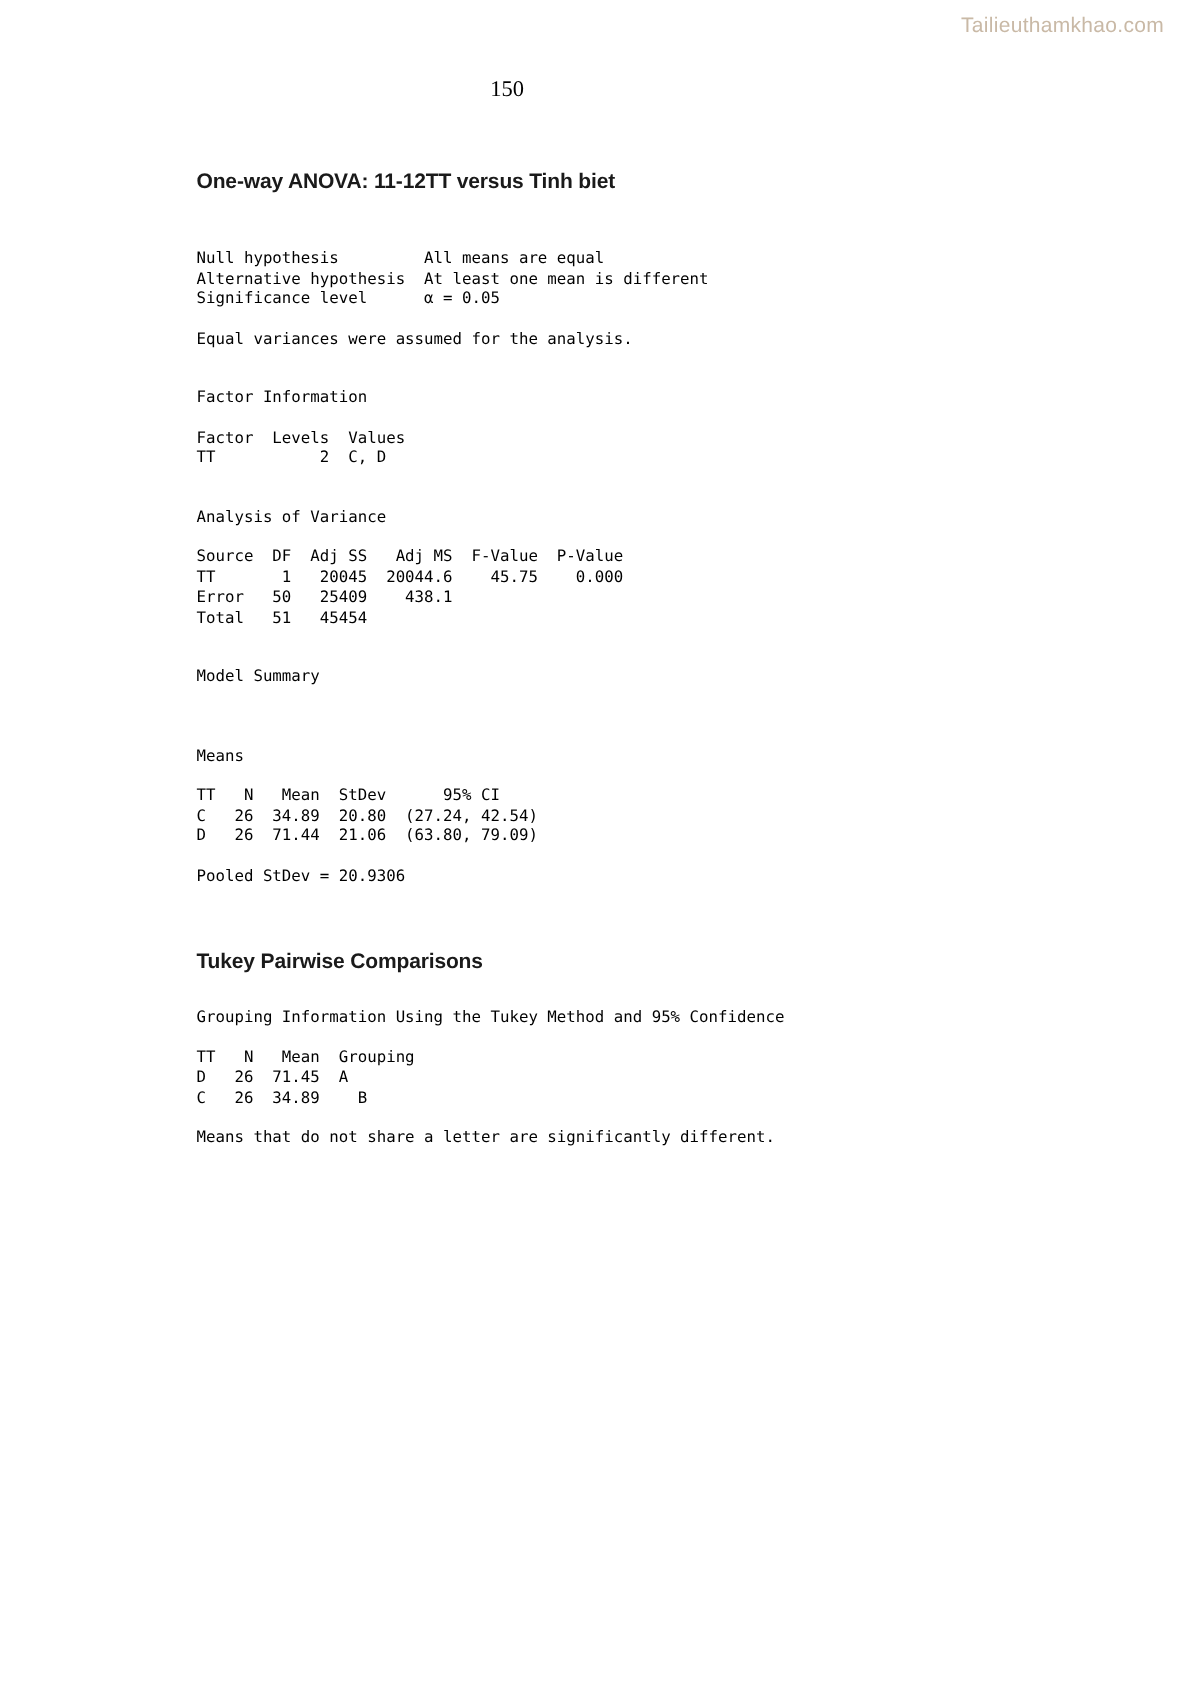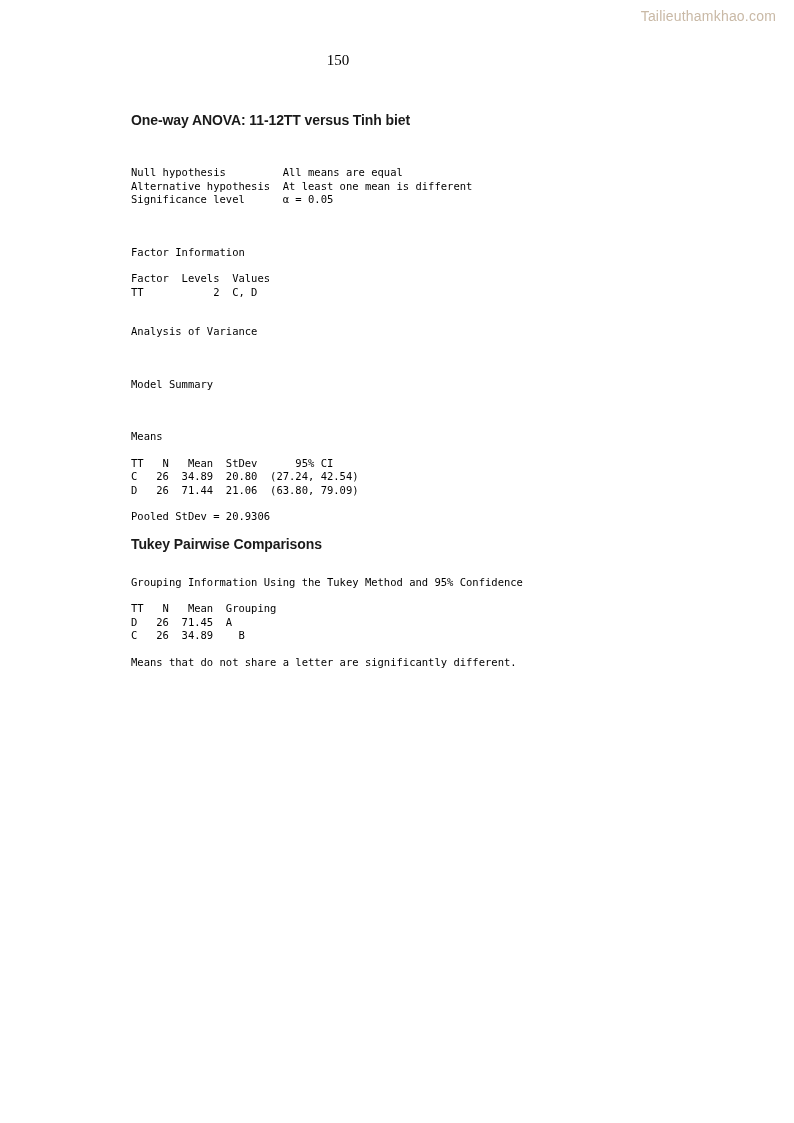--- a/index.html
+++ b/index.html
@@ -60,21 +60,21 @@
     font-family: "DejaVu Sans Mono", monospace;
     font-size: 10.5px;
     line-height: 13.5px;
     margin: 0;
     padding: 0;
     white-space: pre;
     color: #000;
   }
   .spacer-sm { height: 13px; }
   .spacer-lg { height: 26px; }
-  .tukey-title-wrap { margin-top: 12px; }
+  .tukey-title-wrap { margin-top: 41px; }
   .after-tukey-title { height: 24px; }
 </style>
 </head>
 <body>
 
 <div class="page">
 
   <div class="watermark">Tailieuthamkhao.com</div>
 
   <div class="page-number">150</div>
@@ -83,32 +83,37 @@
 
     <h1 class="section-title">One-way ANOVA: 11-12TT versus Tinh biet</h1>
 
     <div class="gap-after-title"></div>
 
     <div class="spacer-sm"></div>
     <pre class="mono">Null hypothesis         All means are equal
 Alternative hypothesis  At least one mean is different
 Significance level      α = 0.05</pre>
     <div class="spacer-sm"></div>
+    <pre class="mono">Equal variances were assumed for the analysis.</pre>
 
     <div class="spacer-lg"></div>
 
     <pre class="mono">Factor Information</pre>
     <div class="spacer-sm"></div>
     <pre class="mono">Factor  Levels  Values
 TT           2  C, D</pre>
 
     <div class="spacer-lg"></div>
 
     <pre class="mono">Analysis of Variance</pre>
     <div class="spacer-sm"></div>
+    <pre class="mono">Source  DF  Adj SS   Adj MS  F-Value  P-Value
+TT       1   20045  20044.6    45.75    0.000
+Error   50   25409    438.1
+Total   51   45454</pre>
 
     <div class="spacer-lg"></div>
 
     <pre class="mono">Model Summary</pre>
     <div class="spacer-sm"></div>
 
     <div class="spacer-lg"></div>
 
     <pre class="mono">Means</pre>
     <div class="spacer-sm"></div>

